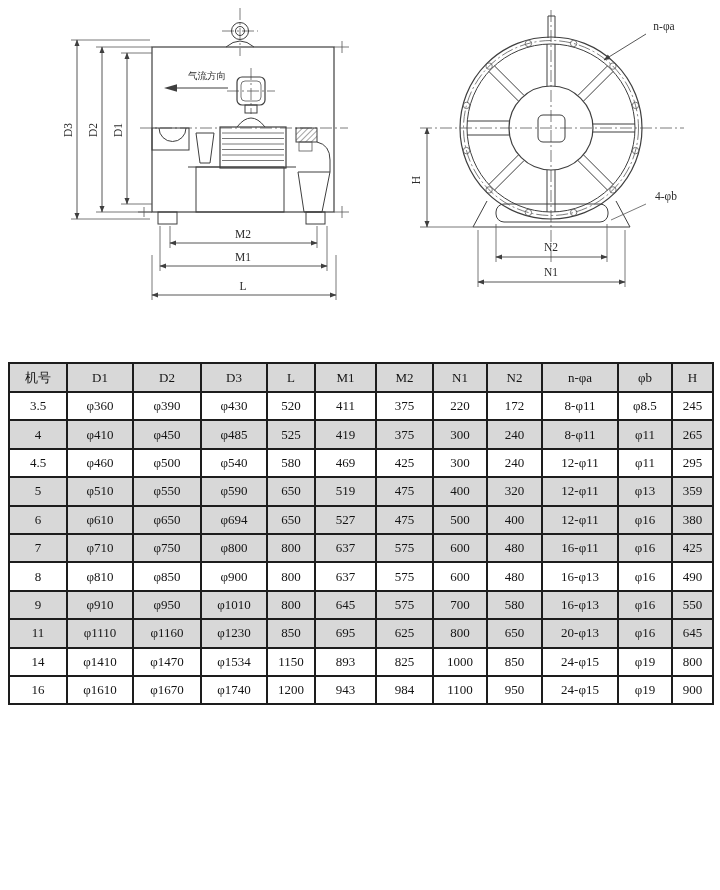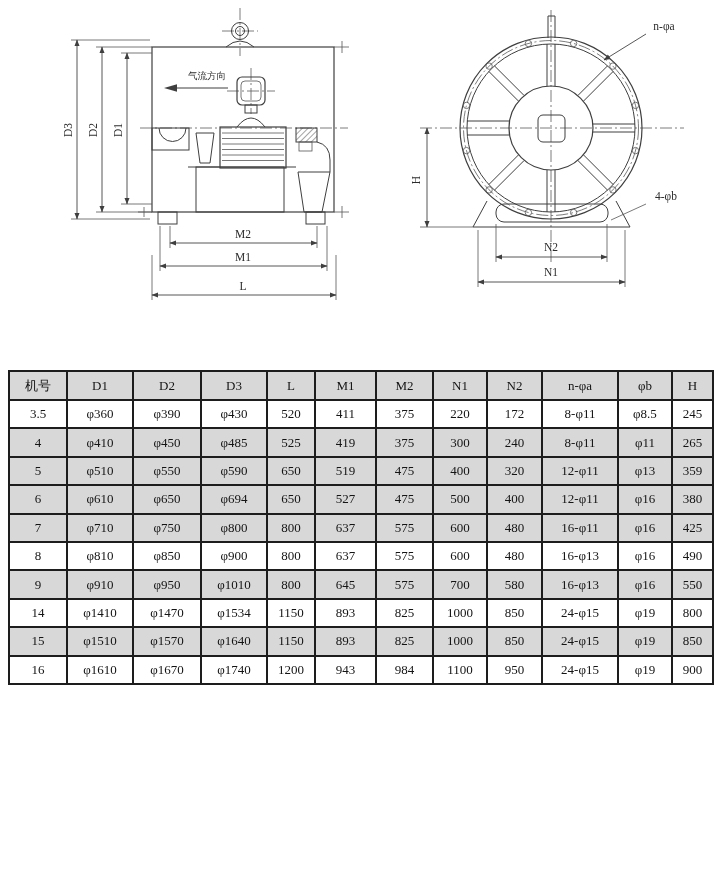--- a/index.html
+++ b/index.html
@@ -7,21 +7,21 @@
   .drawings{position:relative;width:720px;height:362px;background:#fff;}
   svg text{font-family:"Liberation Serif",serif;fill:#2c2c2c;}
   .ln{stroke:#3f3f3f;stroke-width:1.2;fill:none;}
   .ln2{stroke:#3f3f3f;stroke-width:1;fill:none;}
   .thin{stroke:#565656;stroke-width:0.8;fill:none;}
   .cl{stroke:#5a5a5a;stroke-width:0.8;fill:none;stroke-dasharray:12 3 2 3;}
   .dim{stroke:#444;stroke-width:0.9;fill:none;}
   .dl{font-size:11.5px;}
   .small-cn{font-size:9.5px;}
   .tblwrap{width:720px;}
-  table{border-collapse:collapse;table-layout:fixed;width:704px;margin-left:8px;margin-top:8px;}
+  table{border-collapse:collapse;table-layout:fixed;width:704px;margin-left:8px;margin-top:0;}
   th,td{border:2px solid #1d1d1d;text-align:center;vertical-align:middle;
         font-size:13px;font-weight:normal;padding:0;height:26.4px;
         font-family:"Liberation Serif",serif;color:#141414;white-space:nowrap;overflow:hidden;}
   th{height:27px;}
   tr.gray td, tr.gray th{background:#d8d8d8;}
   tr.white td{background:#ffffff;}
 </style>
 </head>
 <body>
 
@@ -249,20 +249,34 @@
           <td>φ485</td>
           <td>525</td>
           <td>419</td>
           <td>375</td>
           <td>300</td>
           <td>240</td>
           <td>8-φ11</td>
           <td>φ11</td>
           <td>265</td>
         </tr>
+        <tr class="white">
+          <td>4.5</td>
+          <td>φ460</td>
+          <td>φ500</td>
+          <td>φ540</td>
+          <td>580</td>
+          <td>469</td>
+          <td>425</td>
+          <td>300</td>
+          <td>240</td>
+          <td>12-φ11</td>
+          <td>φ11</td>
+          <td>295</td>
+        </tr>
         <tr class="gray">
           <td>5</td>
           <td>φ510</td>
           <td>φ550</td>
           <td>φ590</td>
           <td>650</td>
           <td>519</td>
           <td>475</td>
           <td>400</td>
           <td>320</td>
@@ -319,47 +333,47 @@
           <td>φ1010</td>
           <td>800</td>
           <td>645</td>
           <td>575</td>
           <td>700</td>
           <td>580</td>
           <td>16-φ13</td>
           <td>φ16</td>
           <td>550</td>
         </tr>
+        <tr class="gray">
+          <td>11</td>
+          <td>φ1110</td>
+          <td>φ1160</td>
+          <td>φ1230</td>
+          <td>850</td>
+          <td>695</td>
+          <td>625</td>
+          <td>800</td>
+          <td>650</td>
+          <td>20-φ13</td>
+          <td>φ16</td>
+          <td>645</td>
+        </tr>
         <tr class="white">
           <td>14</td>
           <td>φ1410</td>
           <td>φ1470</td>
           <td>φ1534</td>
           <td>1150</td>
           <td>893</td>
           <td>825</td>
           <td>1000</td>
           <td>850</td>
           <td>24-φ15</td>
           <td>φ19</td>
           <td>800</td>
-        </tr>
-        <tr class="gray">
-          <td>15</td>
-          <td>φ1510</td>
-          <td>φ1570</td>
-          <td>φ1640</td>
-          <td>1150</td>
-          <td>893</td>
-          <td>825</td>
-          <td>1000</td>
-          <td>850</td>
-          <td>24-φ15</td>
-          <td>φ19</td>
-          <td>850</td>
         </tr>
         <tr class="white">
           <td>16</td>
           <td>φ1610</td>
           <td>φ1670</td>
           <td>φ1740</td>
           <td>1200</td>
           <td>943</td>
           <td>984</td>
           <td>1100</td>

